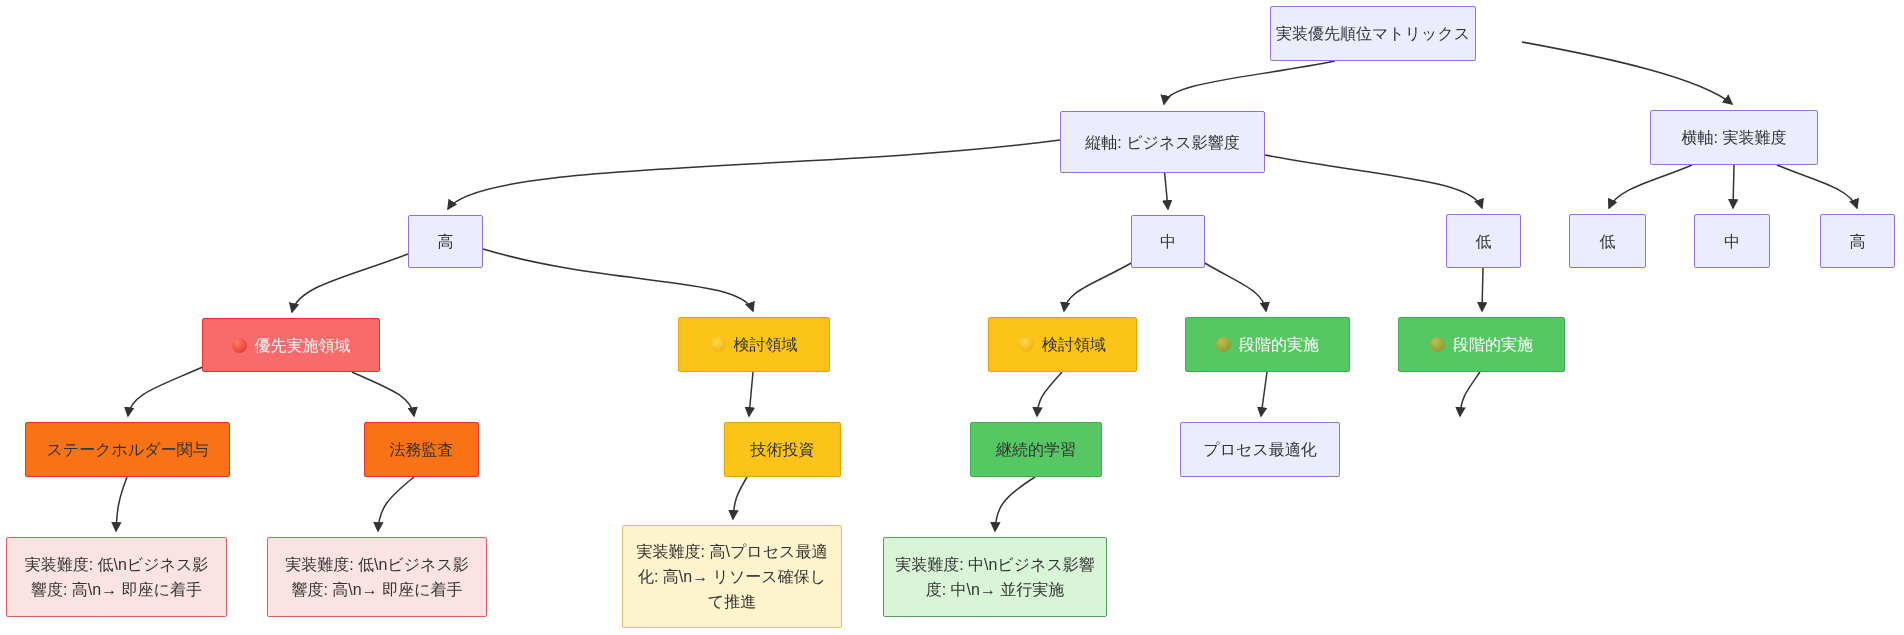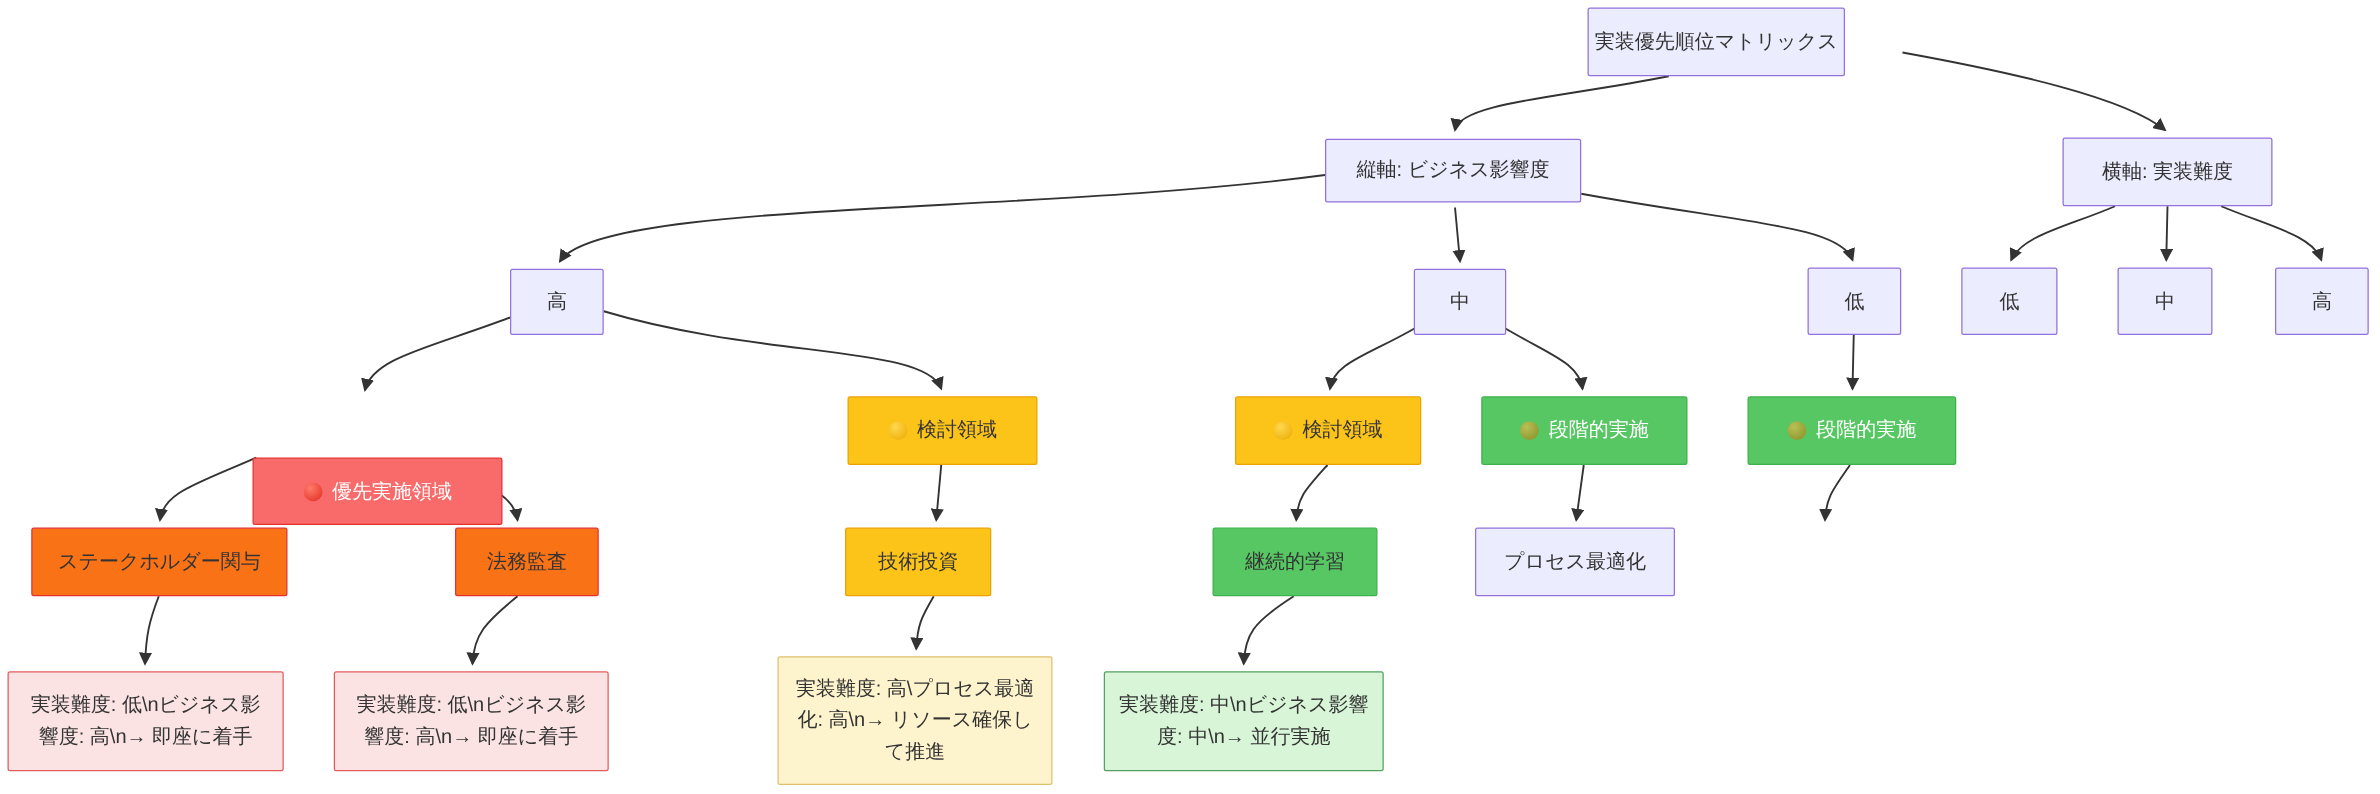--- a/index.html
+++ b/index.html
@@ -72,37 +72,37 @@
       <path d="M 1480,372 C 1466,392 1461,398 1460,416" marker-end="url(#arrow)"></path>
       <path d="M 127,477 C 119,498 117,508 116,531" marker-end="url(#arrow)"></path>
       <path d="M 414,477 C 388,498 379,508 378,531" marker-end="url(#arrow)"></path>
       <path d="M 747,477 C 737,494 734,500 733,519" marker-end="url(#arrow)"></path>
       <path d="M 1035,477 C 1002,498 996,508 995,531" marker-end="url(#arrow)"></path>
     </g>
   </svg>
 
   <div class="node lavender" style="left:1270px;top:6px;width:206px;height:55px;">実装優先順位マトリックス</div>
 
-  <div class="node lavender" style="left:1060px;top:111px;width:205px;height:51px;">縦軸: ビジネス影響度</div>
+  <div class="node lavender" style="left:1060px;top:111px;width:205px;height:62px;">縦軸: ビジネス影響度</div>
 
   <div class="node lavender" style="left:1650px;top:110px;width:168px;height:55px;">横軸: 実装難度</div>
 
   <div class="node lavender" style="left:408px;top:215px;width:75px;height:53px;">高</div>
 
   <div class="node lavender" style="left:1131px;top:215px;width:74px;height:53px;">中</div>
 
   <div class="node lavender" style="left:1446px;top:214px;width:75px;height:54px;">低</div>
 
   <div class="node lavender" style="left:1569px;top:214px;width:77px;height:54px;">低</div>
 
   <div class="node lavender" style="left:1694px;top:214px;width:76px;height:54px;">中</div>
 
   <div class="node lavender" style="left:1820px;top:214px;width:75px;height:54px;">高</div>
 
-  <div class="node red-solid" style="left:202px;top:318px;width:200px;height:54px;margin-top:48px;">
+  <div class="node red-solid" style="left:202px;top:318px;width:178px;height:54px;">
     <span class="dot dot-red"></span>
     <span>優先実施領域</span>
   </div>
 
   <div class="node yellow-solid" style="left:678px;top:317px;width:152px;height:55px;">
     <span class="dot dot-yellow"></span>
     <span>検討領域</span>
   </div>
 
   <div class="node yellow-solid" style="left:988px;top:317px;width:149px;height:55px;">
@@ -117,21 +117,21 @@
 
   <div class="node green-solid" style="left:1398px;top:317px;width:167px;height:55px;">
     <span class="dot dot-olive"></span>
     <span>段階的実施</span>
   </div>
 
   <div class="node red-light" style="left:25px;top:422px;width:205px;height:55px;">ステークホルダー関与</div>
 
   <div class="node red-light" style="left:364px;top:422px;width:115px;height:55px;">法務監査</div>
 
-  <div class="node yellow-solid" style="left:676px;top:422px;width:117px;height:55px;">技術投資</div>
+  <div class="node yellow-solid" style="left:724px;top:422px;width:117px;height:55px;">技術投資</div>
 
   <div class="node green-dark-text" style="left:970px;top:422px;width:132px;height:55px;">継続的学習</div>
 
   <div class="node lavender" style="left:1180px;top:422px;width:160px;height:55px;">プロセス最適化</div>
 
 
   <div class="node pink-note note" style="left:6px;top:537px;width:221px;height:80px;">実装難度: 低\nビジネス影響度: 高\n→ 即座に着手</div>
 
   <div class="node pink-note note" style="left:267px;top:537px;width:220px;height:80px;">実装難度: 低\nビジネス影響度: 高\n→ 即座に着手</div>
 

